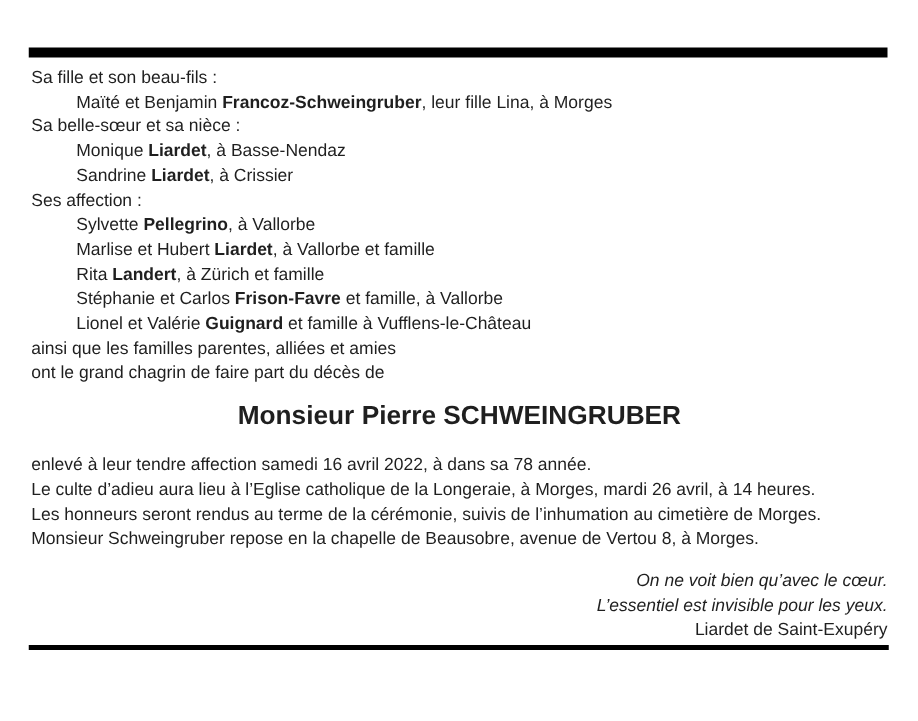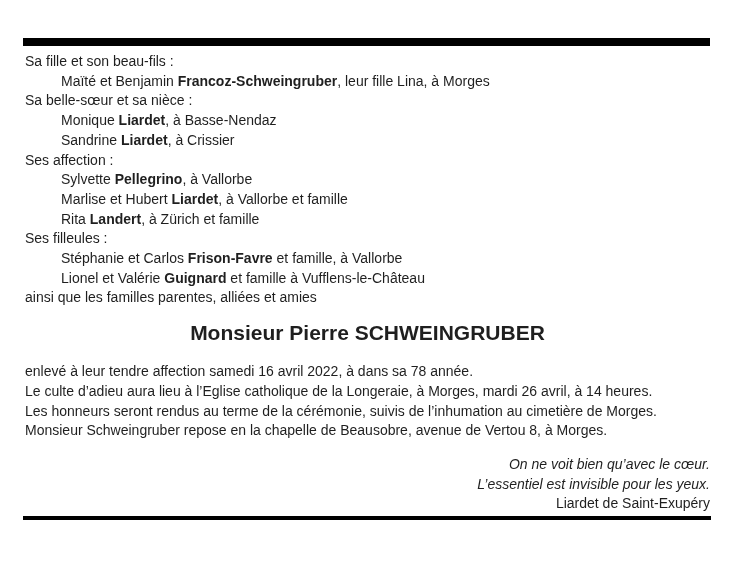--- a/index.html
+++ b/index.html
@@ -34,24 +34,24 @@
 
   <div class="line"><span>Sa fille et son beau-fils :</span></div>
   <div class="line indent"><span>Maïté et Benjamin </span><span class="b">Francoz-Schweingruber</span><span>, leur fille Lina, à Morges</span></div>
   <div class="line"><span>Sa belle-sœur et sa nièce :</span></div>
   <div class="line indent"><span>Monique </span><span class="b">Liardet</span><span>, à Basse-Nendaz</span></div>
   <div class="line indent"><span>Sandrine </span><span class="b">Liardet</span><span>, à Crissier</span></div>
   <div class="line"><span>Ses affection :</span></div>
   <div class="line indent"><span>Sylvette </span><span class="b">Pellegrino</span><span>, à Vallorbe</span></div>
   <div class="line indent"><span>Marlise et Hubert </span><span class="b">Liardet</span><span>, à Vallorbe et famille</span></div>
   <div class="line indent"><span>Rita </span><span class="b">Landert</span><span>, à Zürich et famille</span></div>
-  <div class="line"><span>Ses filleules :</span></div>
   <div class="line indent"><span>Stéphanie et Carlos </span><span class="b">Frison-Favre</span><span> et famille, à Vallorbe</span></div>
   <div class="line indent"><span>Lionel et Valérie </span><span class="b">Guignard</span><span> et famille à Vufflens-le-Château</span></div>
   <div class="line"><span>ainsi que les familles parentes, alliées et amies</span></div>
+  <div class="line"><span>ont le grand chagrin de faire part du décès de</span></div>
 
   <div class="title">Monsieur Pierre SCHWEINGRUBER</div>
 
   <div class="para">
     <div class="line">enlevé à leur tendre affection samedi 16 avril 2022, à dans sa 78 année.</div>
     <div class="line">Le culte d’adieu aura lieu à l’Eglise catholique de la Longeraie, à Morges, mardi 26 avril, à 14 heures.</div>
     <div class="line">Les honneurs seront rendus au terme de la cérémonie, suivis de l’inhumation au cimetière de Morges.</div>
     <div class="line">Monsieur Schweingruber repose en la chapelle de Beausobre, avenue de Vertou 8, à Morges.</div>
   </div>
 

